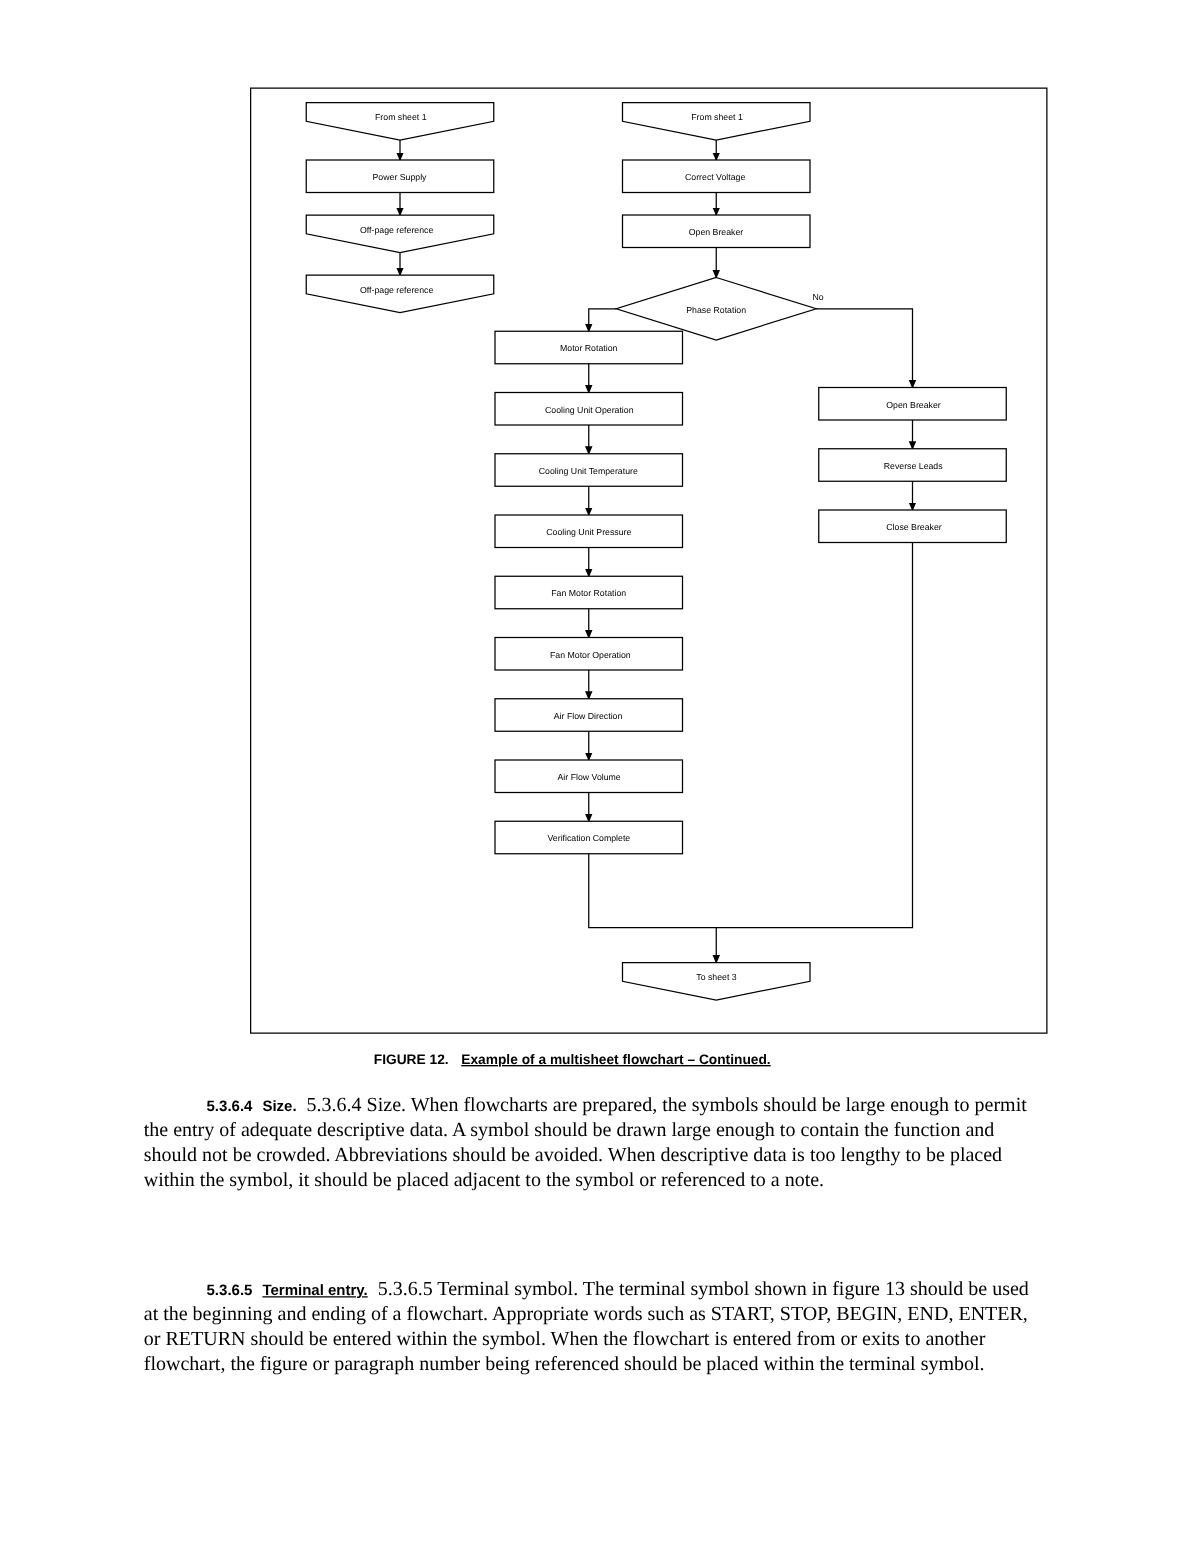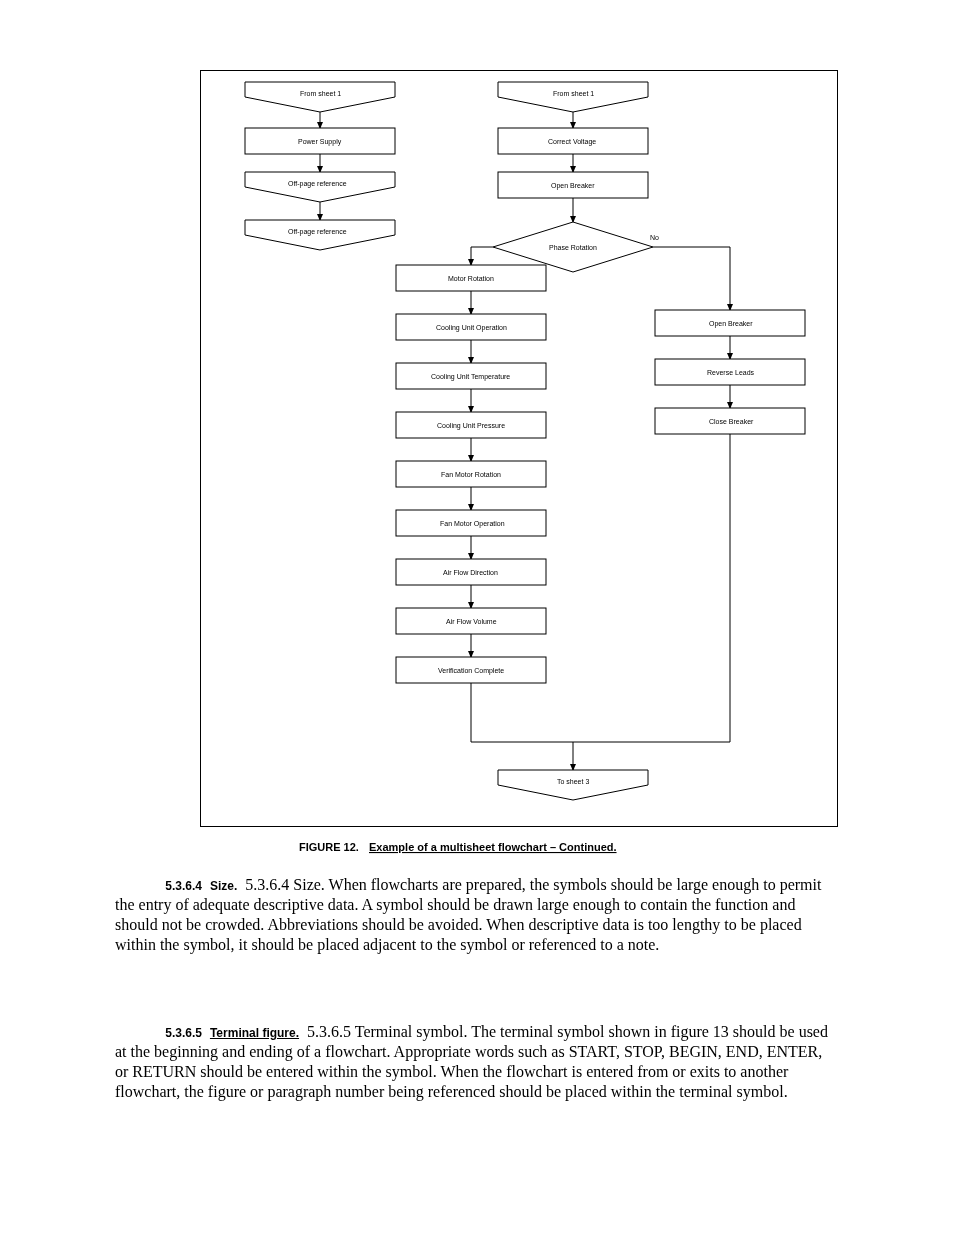--- a/index.html
+++ b/index.html
@@ -145,20 +145,20 @@
         <span style="visibility:hidden">XXXX</span>
         <span class="sec">5.3.6.4</span>&nbsp;
         <span class="sec" style="">Size.</span>&nbsp;
         <span>5.3.6.4  Size.  When flowcharts are prepared, the symbols should be large enough to permit the entry of adequate descriptive data.  A symbol should be drawn large enough to contain the function and should not be crowded.  Abbreviations should be avoided.  When descriptive data is too lengthy to be placed within the symbol, it should be placed adjacent to the symbol or referenced to a note.</span>
       </div>
     </foreignObject>
     <foreignObject x="115" y="1022" width="720" height="150">
       <div xmlns="http://www.w3.org/1999/xhtml" class="body" style="line-height:1.25">
         <span style="visibility:hidden">XXXX</span>
         <span class="sec">5.3.6.5</span>&nbsp;
-        <span class="sec" style="text-decoration:underline">Terminal figure.</span>&nbsp;
+        <span class="sec" style="text-decoration:underline">Terminal entry.</span>&nbsp;
         <span>5.3.6.5  Terminal symbol.  The terminal symbol shown in figure 13 should be used at the beginning and ending of a flowchart.  Appropriate words such as START, STOP, BEGIN, END, ENTER, or RETURN should be entered within the symbol.  When the flowchart is entered from or exits to another flowchart, the figure or paragraph number being referenced should be placed within the terminal symbol.</span>
       </div>
     </foreignObject>
 
     <text x="468" y="1205" class="body">30</text>
   </svg>
 </div>
 
 </body></html>

